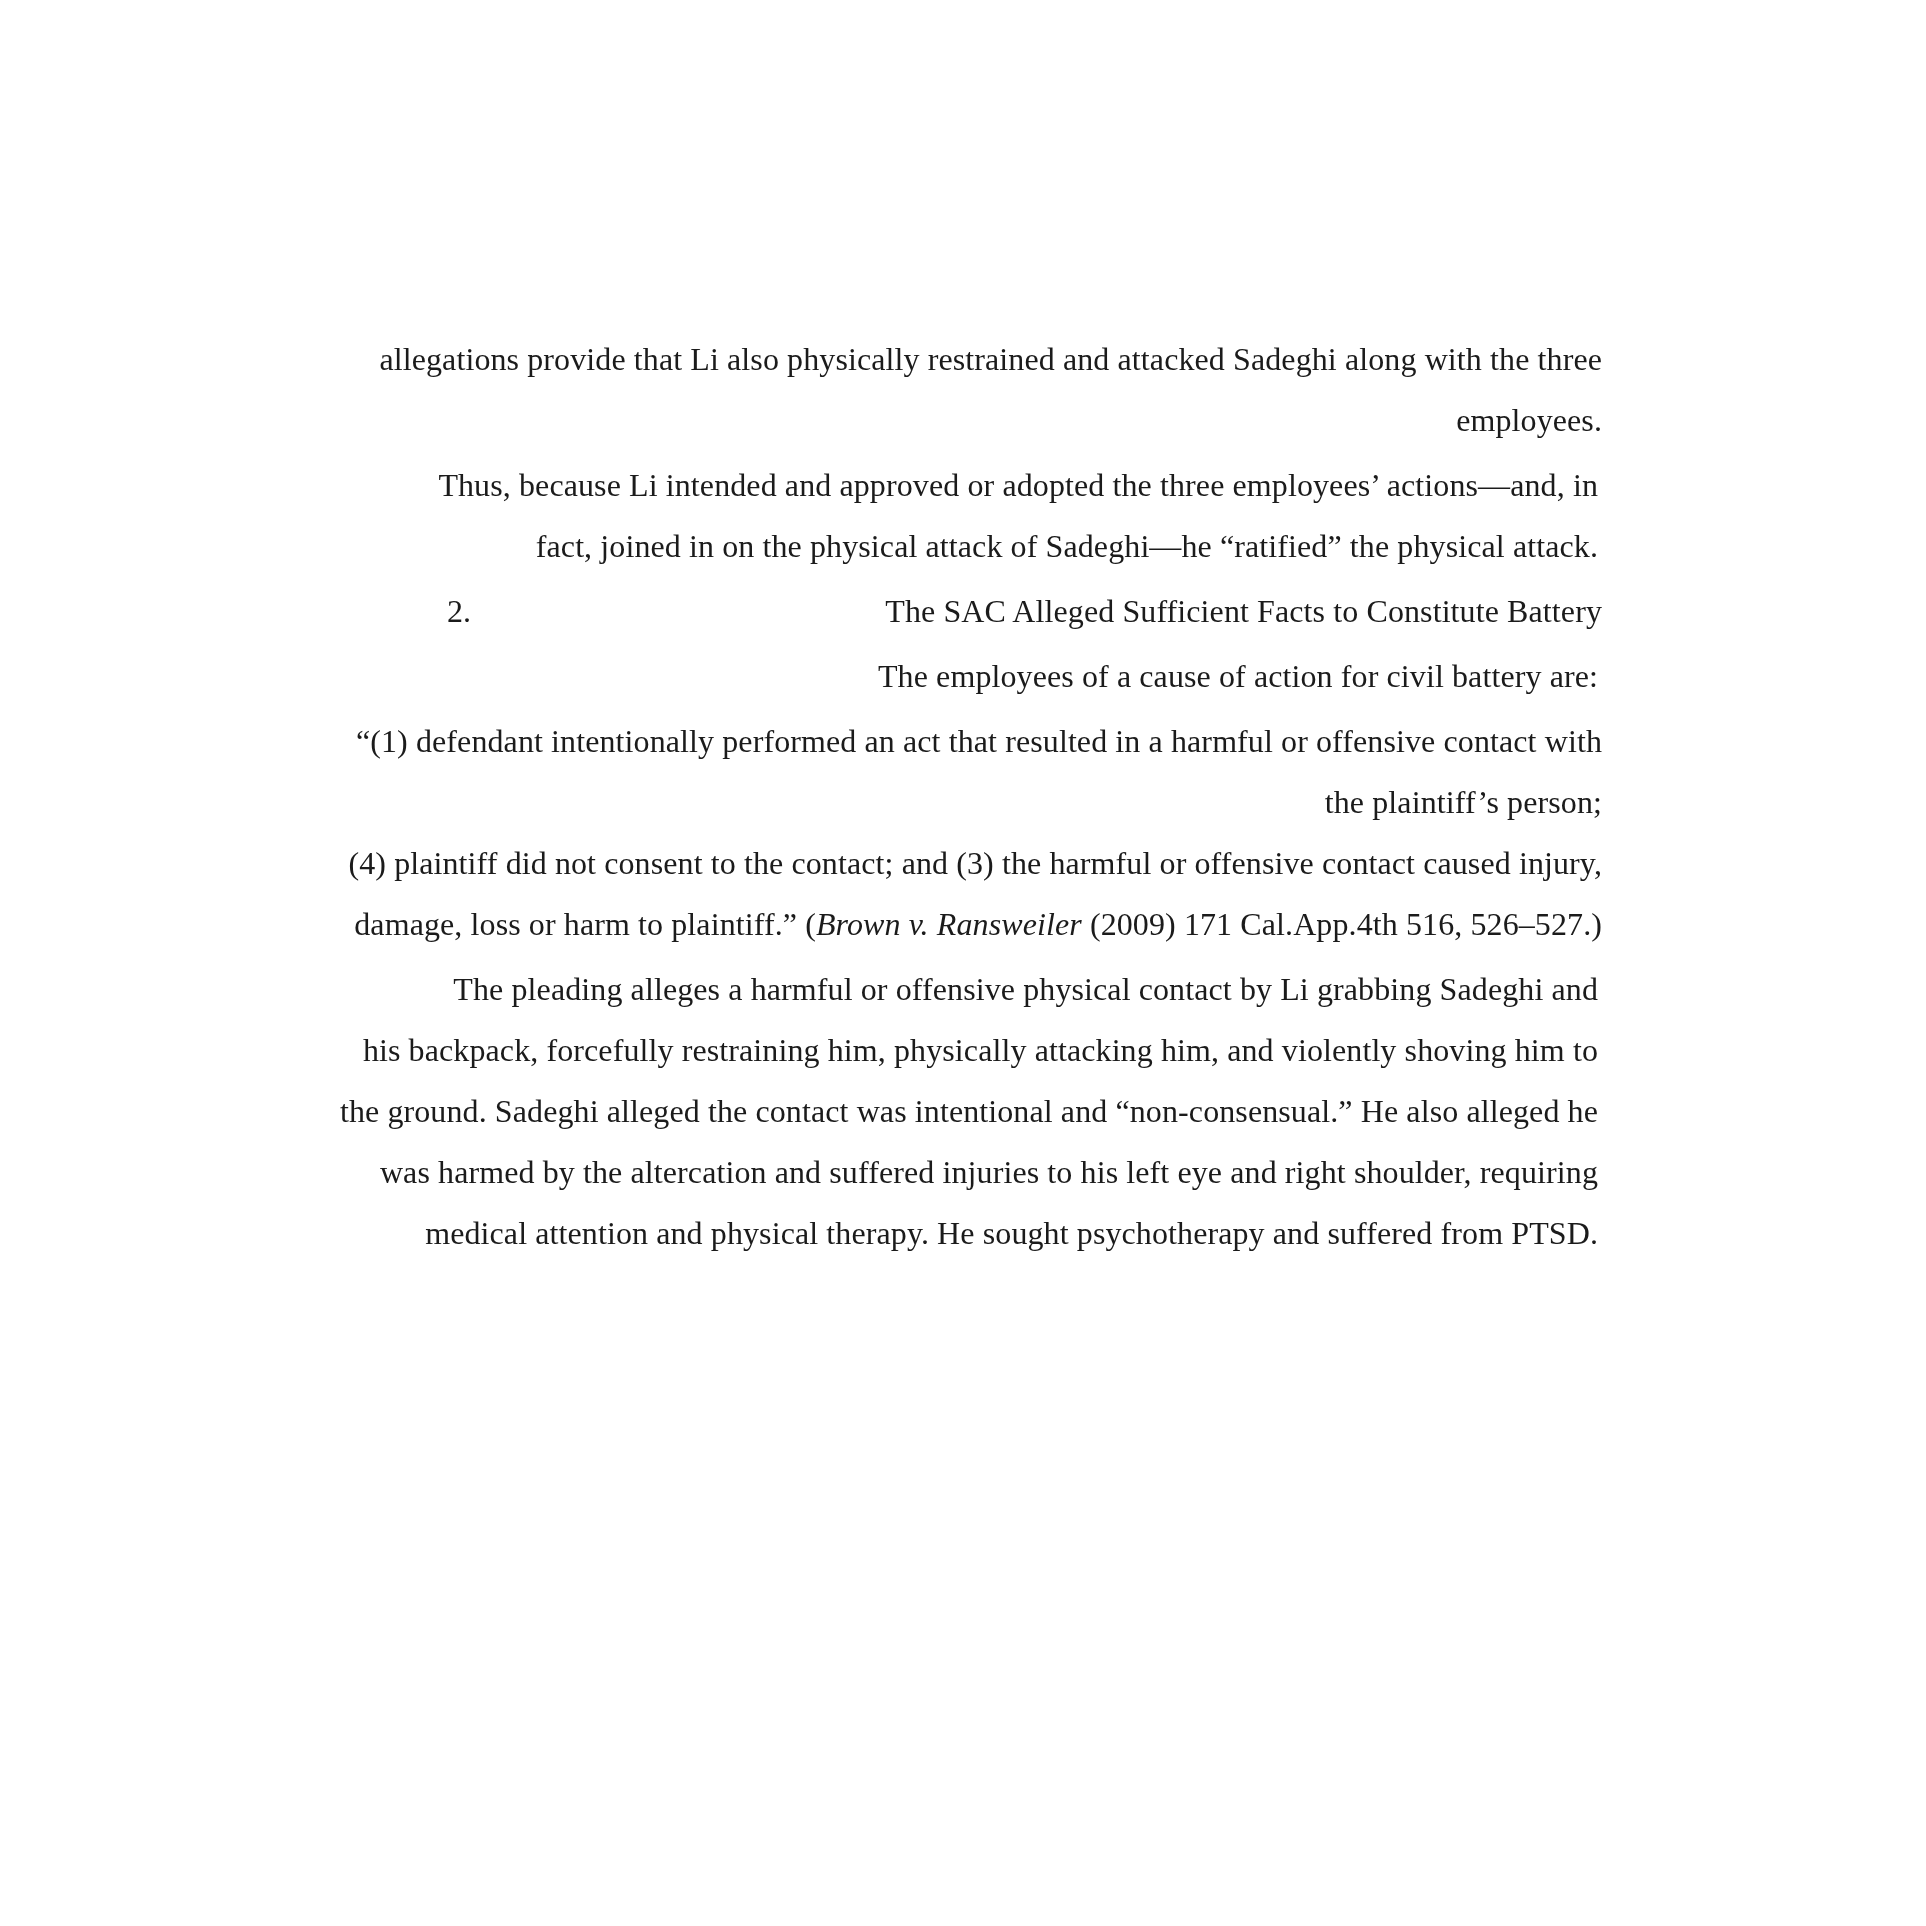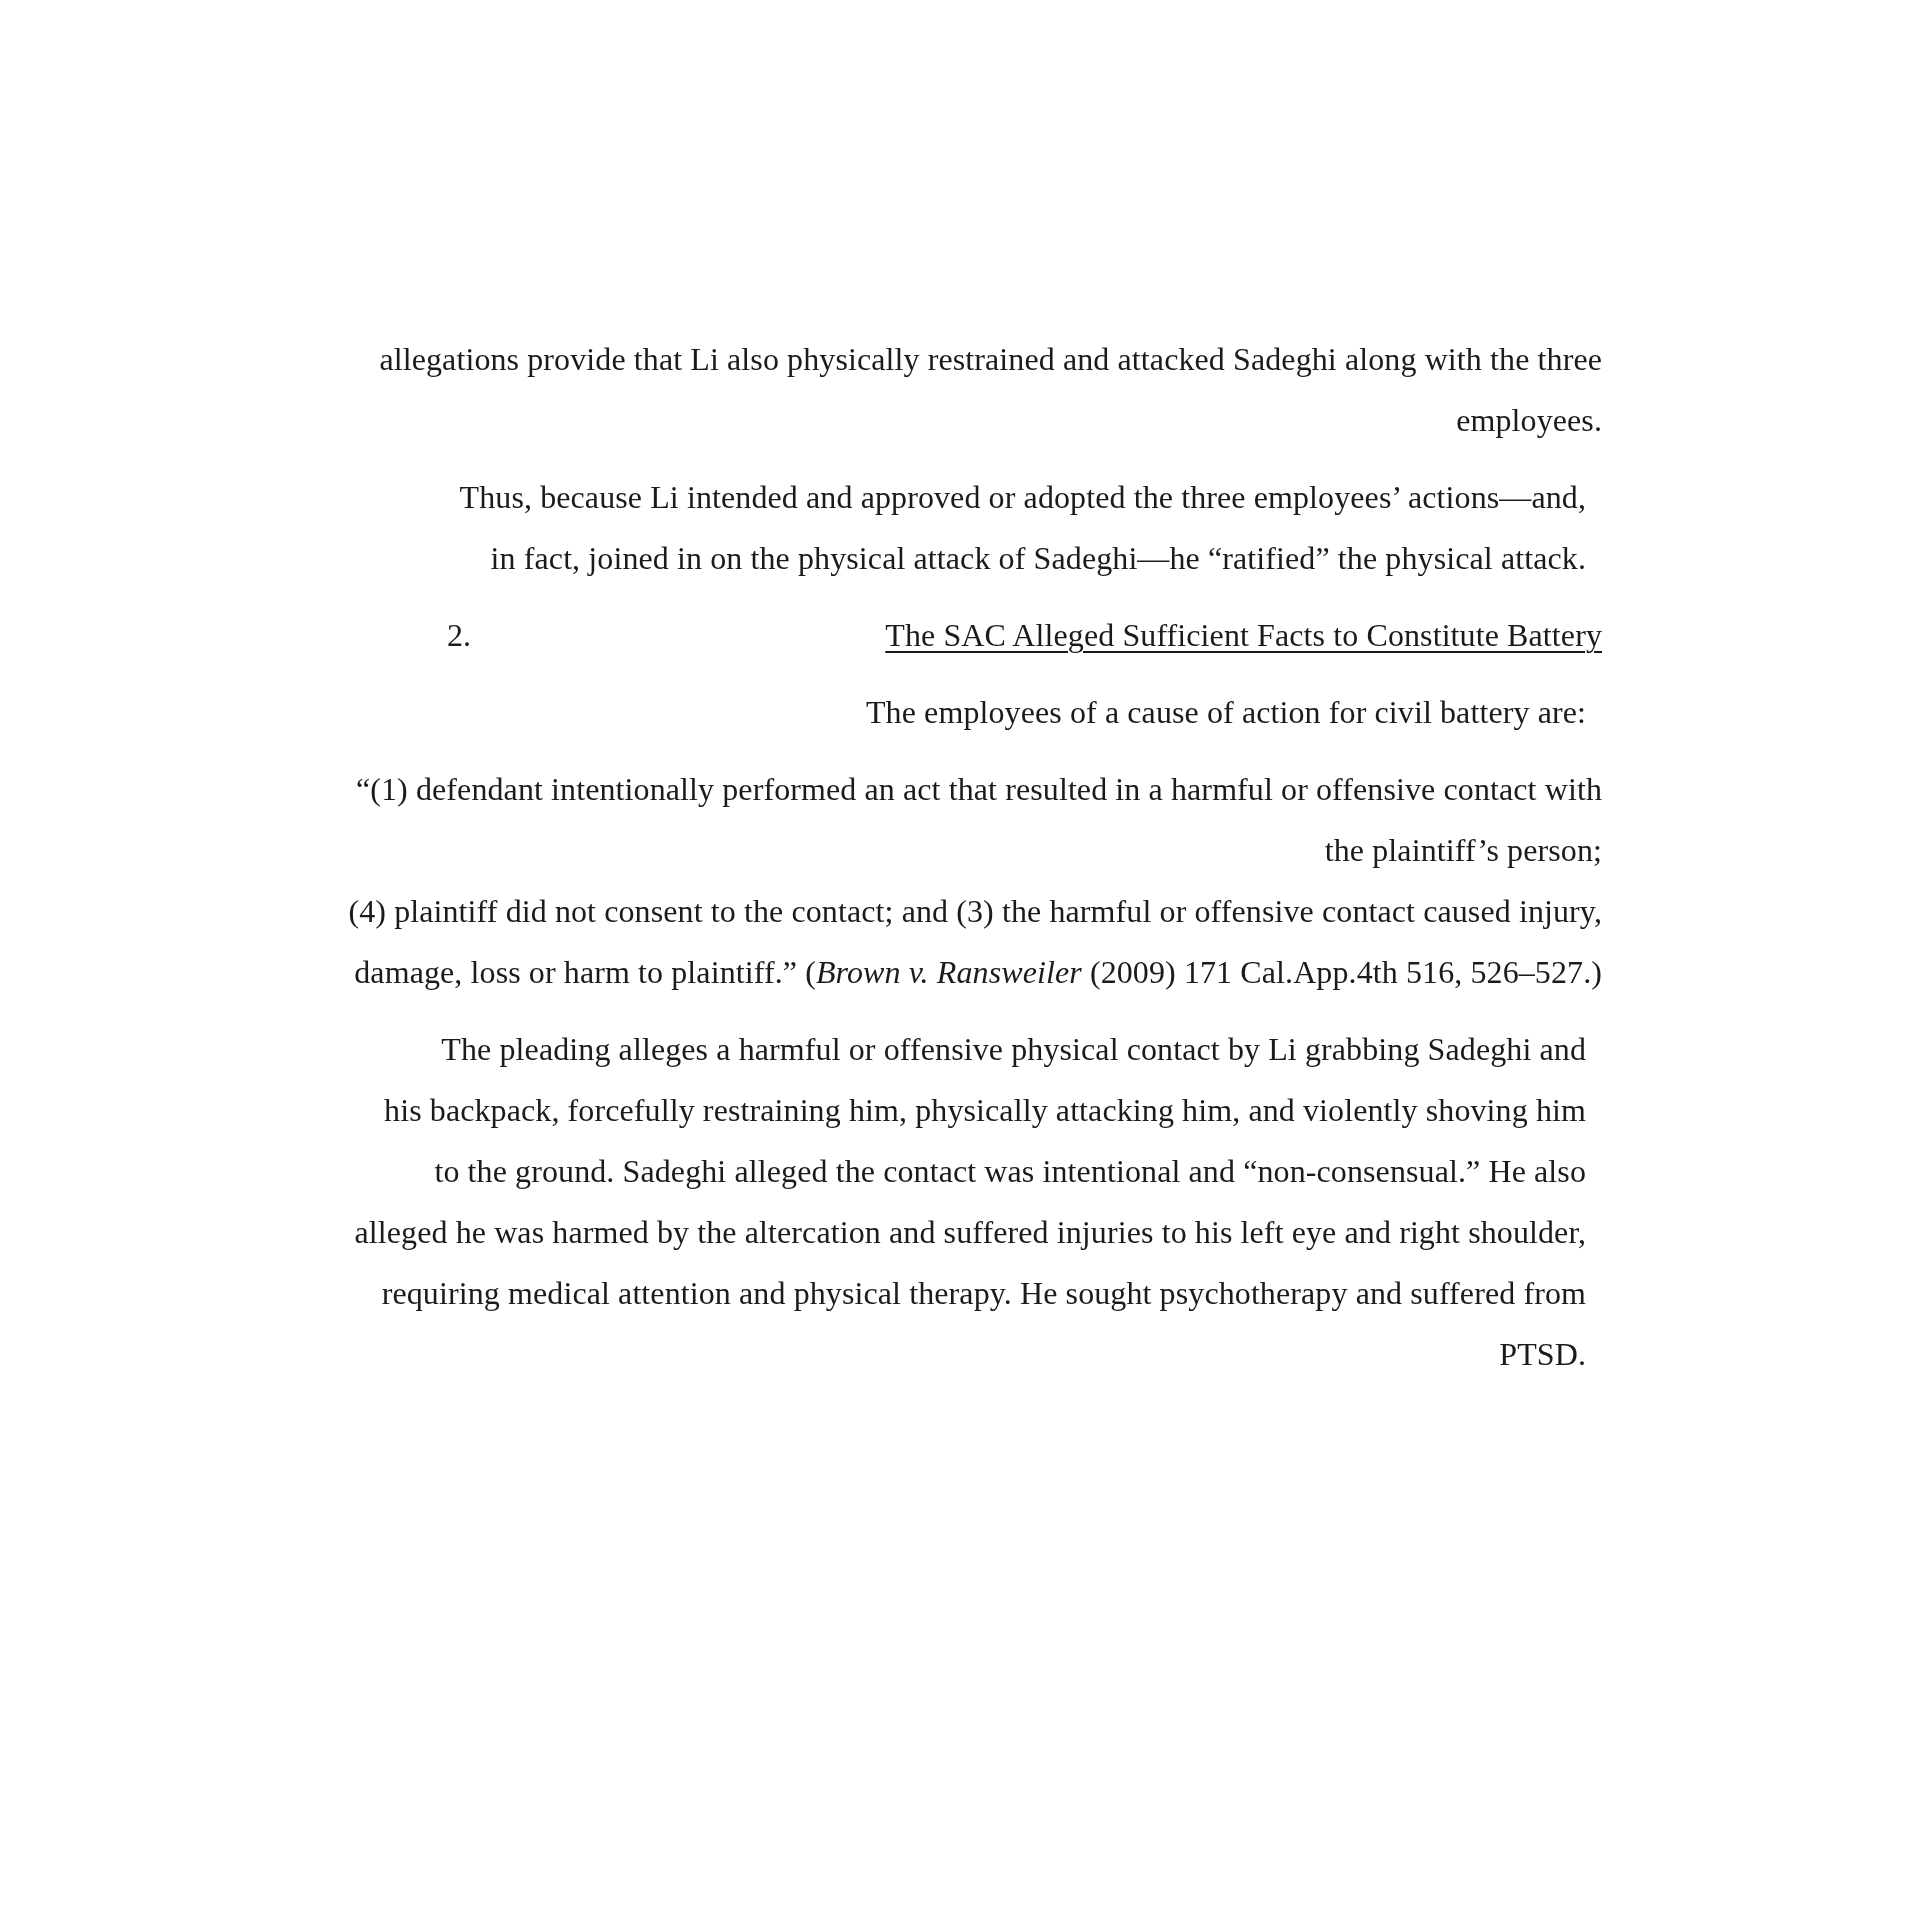--- a/index.html
+++ b/index.html
@@ -31,39 +31,38 @@
     text-align: right;
     letter-spacing: 0.1px;
   }
 
   .para {
     margin: 0;
     text-indent: 0;
   }
 
   .para-indent {
-    margin: 16px;
+    margin: 4px;
     text-indent: 79px;
   }
 
   
   .heading-block {
     position: relative;
     margin: 0;
     padding-left: 166px;
   }
 
   .heading-number {
     position: absolute;
     left: 112px;
     top: 0;
   }
 
   .heading-text {
-    text-decoration: underline;
     text-decoration-thickness: 1.9px;
     text-underline-offset: 5.4px;
   }
 
   .italic {
     font-style: italic;
     margin-top: 23px;
   }
 </style>
 </head>

